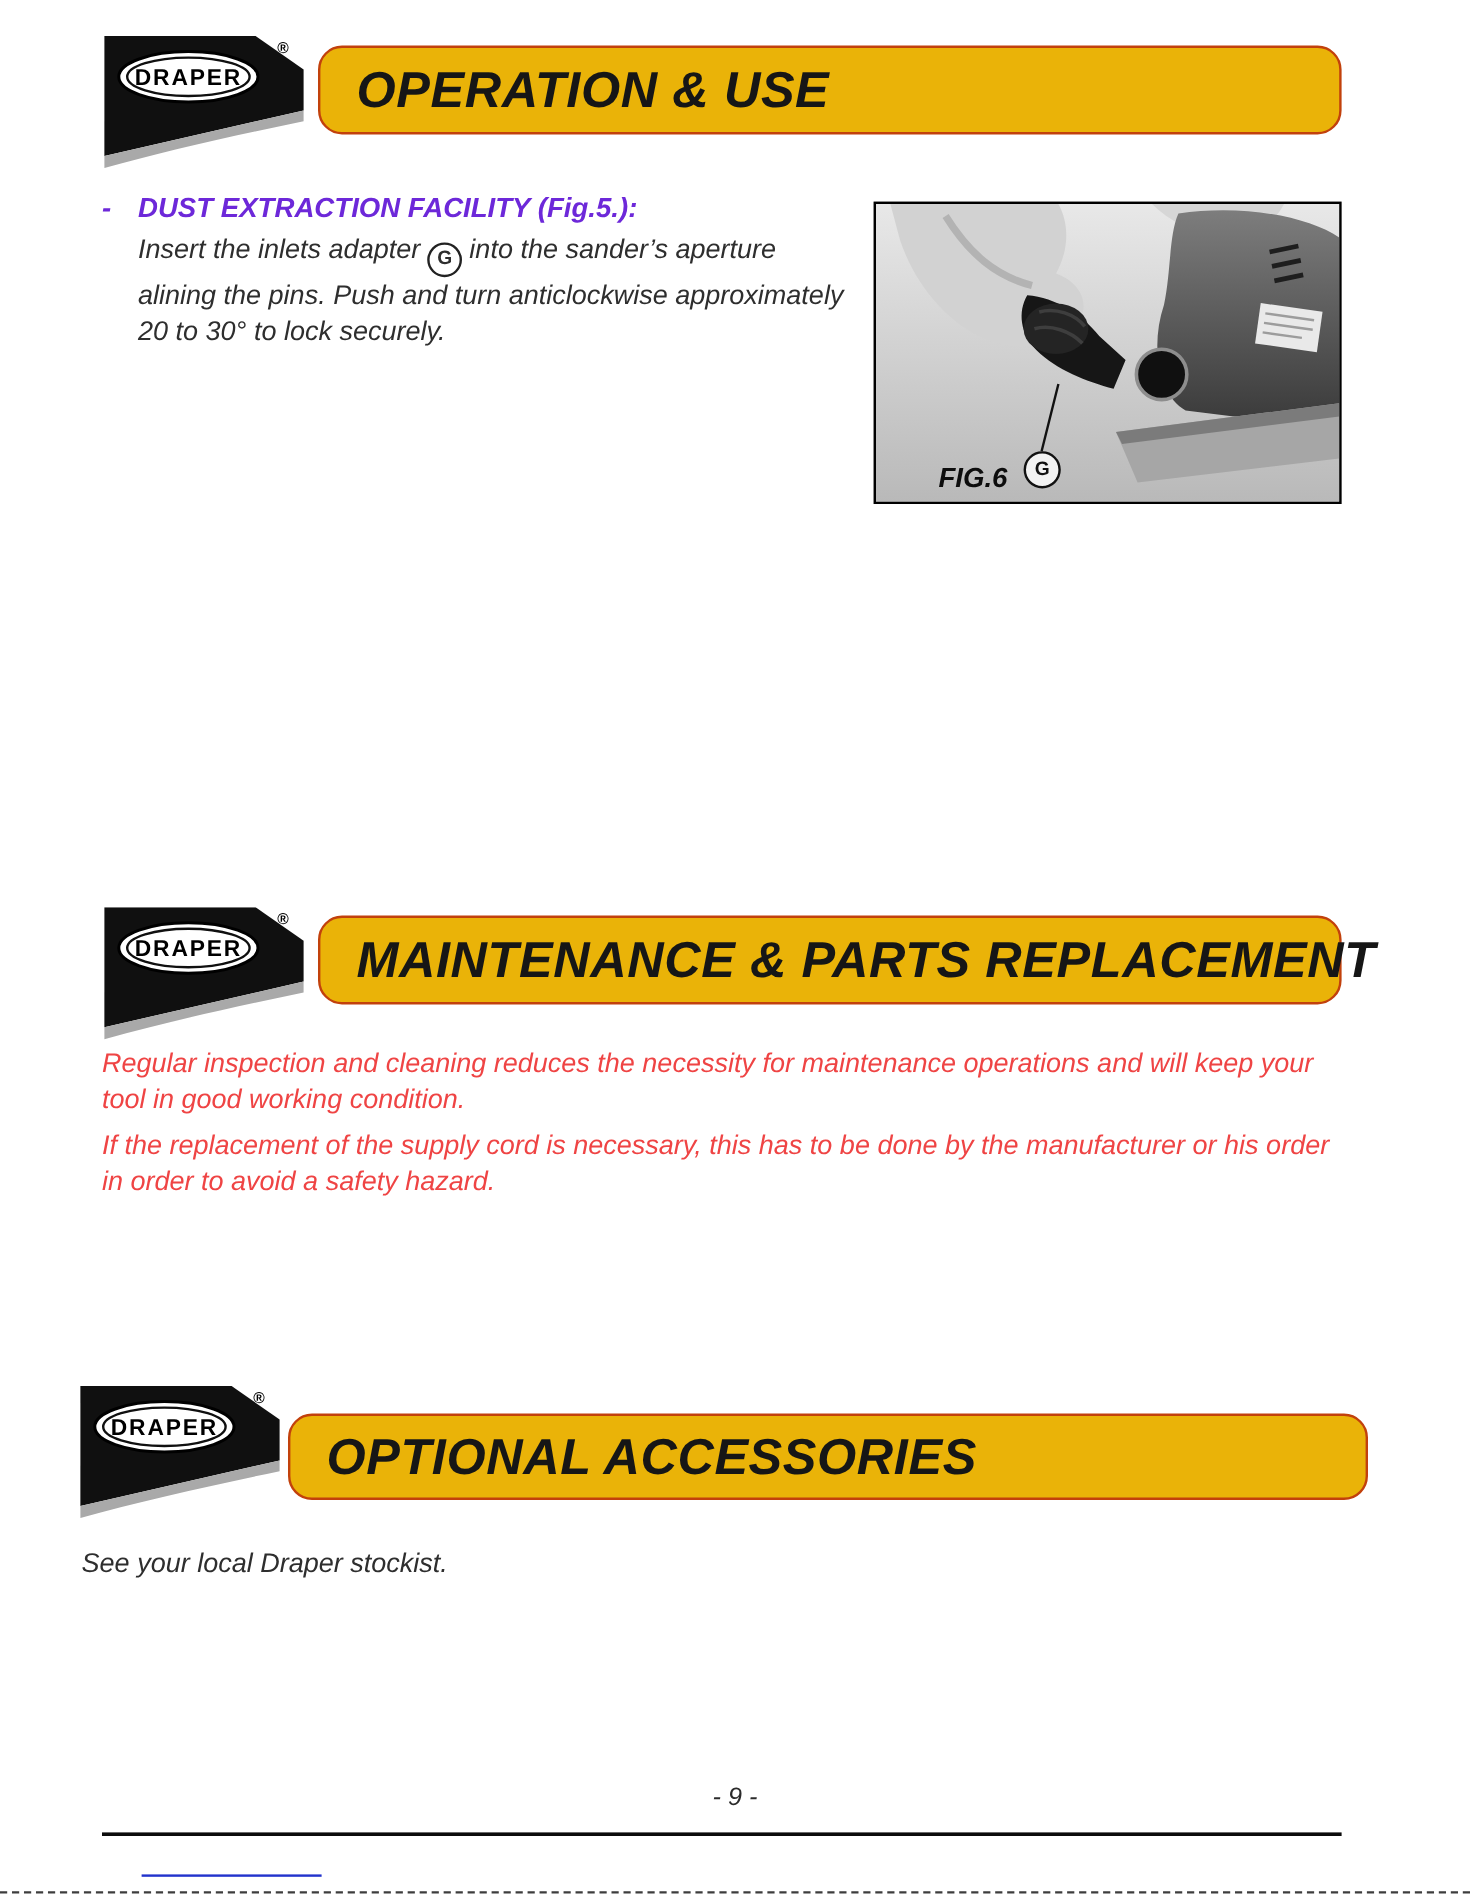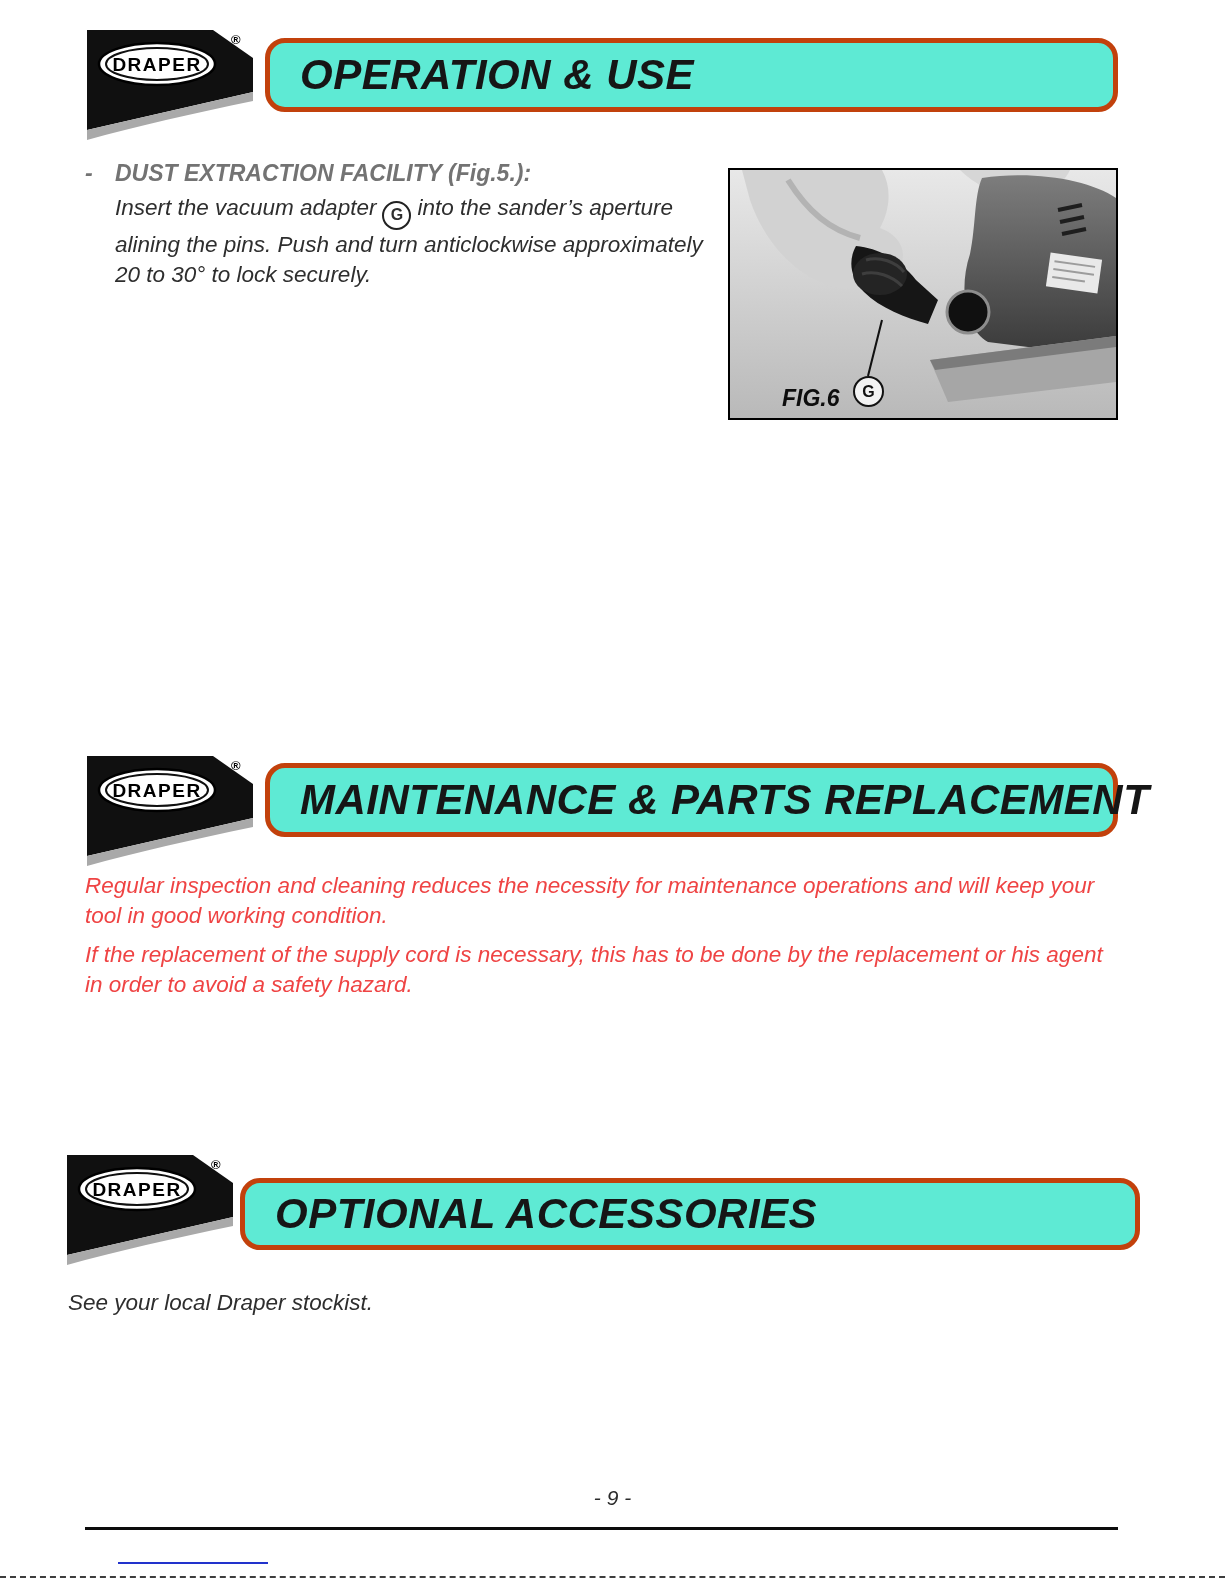--- a/index.html
+++ b/index.html
@@ -31,23 +31,23 @@
     top: 2px;
     font-size: 13px;
     font-weight: bold;
     color: #000;
     font-style: normal;
   }
 
   
   .header-box {
     position: absolute;
-    border: 5px solid #c2410c;
+    border: 2px solid #c2410c;
     border-radius: 20px;
-    background: #5eead4;
+    background: #eab308;
     display: flex;
     align-items: center;
     padding-left: 30px;
     box-sizing: border-box;
   }
   .header-text {
     font-style: italic;
     font-weight: bold;
     font-size: 42px;
     letter-spacing: 0.5px;
@@ -56,21 +56,21 @@
   }
 
   
   .item-heading {
     position: absolute;
     left: 85px;
     top: 160px;
     font-style: italic;
     font-weight: bold;
     font-size: 23px;
-    color: #737373;
+    color: #6d28d9;
   }
   .item-heading .dash { display: inline-block; width: 30px; }
   .body-text {
     position: absolute;
     margin: 0;
     font-style: italic;
     font-size: 22.5px;
     line-height: 30px;
     color: #2e2e2e;
   }
@@ -188,21 +188,21 @@
 
   <div class="header-box" style="left:265px; top:38px; width:853px; height:74px;">
     <span class="header-text">OPERATION &amp; USE</span>
   </div>
 
   <div class="item-heading">
     <span class="dash">-</span><span>DUST EXTRACTION FACILITY (Fig.5.):</span>
   </div>
 
   <p class="body-text" style="left:115px; top:193px; width:595px;">
-    <span>Insert the vacuum adapter</span><span class="circle-g">G</span><span>into the sander’s aperture alining the pins. Push and turn anticlockwise approximately 20 to 30° to lock securely.</span>
+    <span>Insert the inlets adapter</span><span class="circle-g">G</span><span>into the sander’s aperture alining the pins. Push and turn anticlockwise approximately 20 to 30° to lock securely.</span>
   </p>
 
   <figure class="fig" style="left:728px; top:168px; width:390px; height:252px;">
     <svg viewBox="0 0 386 248" preserveAspectRatio="none">
       <defs>
         <linearGradient id="bgGrad" x1="0" y1="0" x2="0" y2="1">
           <stop offset="0" stop-color="#e8e8e8"></stop>
           <stop offset="1" stop-color="#b9b9b9"></stop>
         </linearGradient>
         <linearGradient id="sanderGrad" x1="0" y1="0" x2="0" y2="1">
@@ -258,21 +258,21 @@
     </svg>
     <span class="rmark">®</span>
   </div>
 
   <div class="header-box" style="left:265px; top:763px; width:853px; height:74px;">
     <span class="header-text">MAINTENANCE &amp; PARTS REPLACEMENT</span>
   </div>
 
   <div class="paragraphs" style="left:85px; top:871px; width:1040px;">
     <p>Regular inspection and cleaning reduces the necessity for maintenance operations and will keep your tool in good working condition.</p>
-    <p>If the replacement of the supply cord is necessary, this has to be done by the replacement or his agent in order to avoid a safety hazard.</p>
+    <p>If the replacement of the supply cord is necessary, this has to be done by the manufacturer or his order in order to avoid a safety hazard.</p>
   </div>
 
   <div class="logo" style="left:65px; top:1155px;">
     <svg viewBox="0 0 170 112">
       <path d="M2,0 L128,0 L168,28 L168,62 L2,100 Z" fill="#101010"></path>
       <path d="M2,100 L168,62 L168,71 C110,83 52,96 2,110 Z" fill="#a9a9a9"></path>
       <ellipse cx="72" cy="34" rx="58" ry="21" fill="#ffffff" stroke="#000" stroke-width="2.5"></ellipse>
       <ellipse cx="72" cy="34" rx="51" ry="16" fill="none" stroke="#101010" stroke-width="2"></ellipse>
       <text x="72" y="41" text-anchor="middle" style="font:bold 19px 'Liberation Sans', sans-serif; letter-spacing:1.5px;" fill="#000">DRAPER</text>
     </svg>

